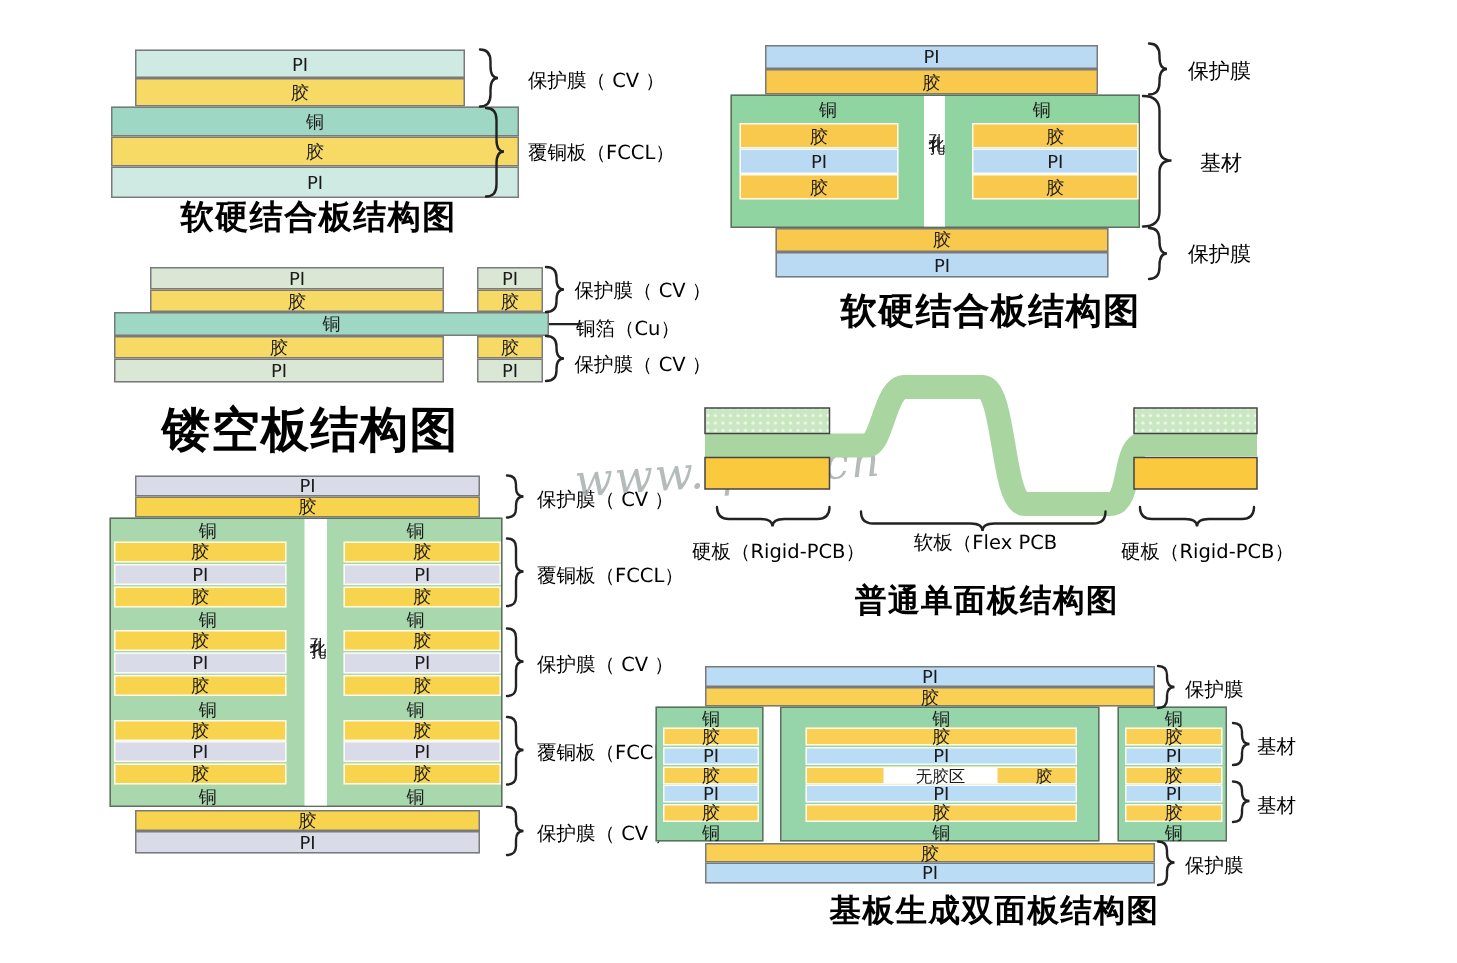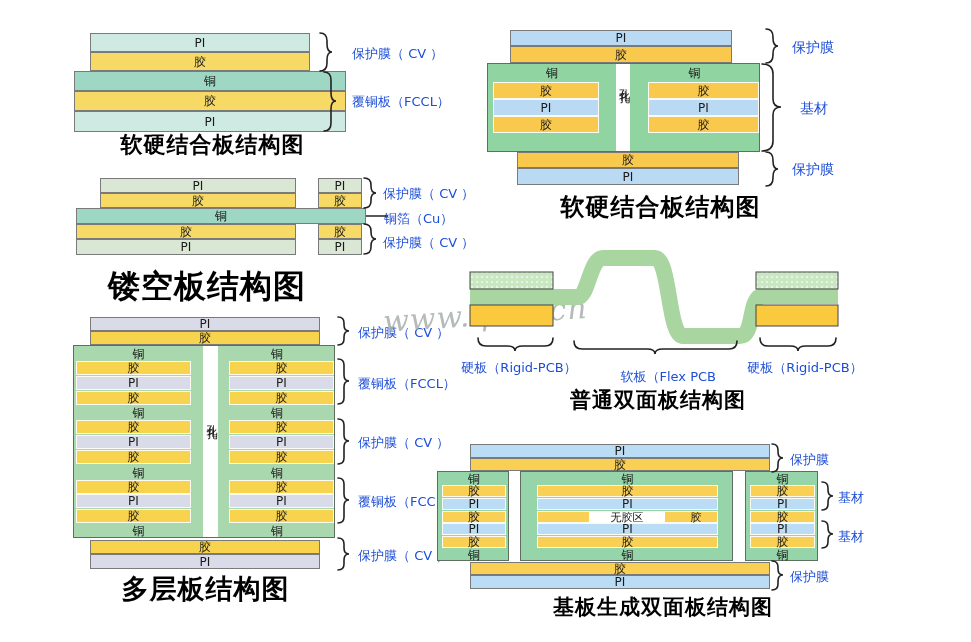--- a/index.html
+++ b/index.html
@@ -8,21 +8,21 @@
   .layer{position:absolute;box-sizing:border-box;border:1px solid #7a7a7a;
          display:flex;align-items:center;justify-content:center;
          font-size:12px;color:#1a1a1a;line-height:1}
   .gblock{position:absolute;box-sizing:border-box;border:1px solid #5f6f5f}
   .strip{position:absolute;box-sizing:border-box;border:1px solid #fbfbf2;
          display:flex;align-items:center;justify-content:center;font-size:12px;color:#1a1a1a;line-height:1}
   .cutext{position:absolute;display:flex;align-items:center;justify-content:center;
           font-size:12px;color:#1a1a1a;line-height:1}
   .hole{position:absolute;background:#ffffff;display:flex;justify-content:center;align-items:flex-start}
   .vtext{writing-mode:vertical-rl;text-orientation:upright;font-size:11px;color:#1a1a1a;letter-spacing:2px}
-  .blabel{position:absolute;font-size:13px;color:#1d4ed8;white-space:nowrap}
+  .blabel{position:absolute;font-size:13px;color:#000000;white-space:nowrap}
   .blabel.big{font-size:14px}
   .title{position:absolute;font-weight:900;color:#000;text-align:center;white-space:nowrap;letter-spacing:1px}
   .stip{background-image:radial-gradient(rgba(255,255,255,.55) 1px,rgba(0,0,0,0) 1px);background-size:4px 4px}
   .wm{position:absolute;font-family:"DejaVu Serif","Liberation Serif",serif;font-style:italic;
       color:#a9aeae;opacity:.85;transform:rotate(-4deg);font-size:30px;letter-spacing:1px}
   .pi-cyan{background:#cfeae3}
   .pi-gg{background:#dbe7d5}
   .pi-blue{background:#b9daf2}
   .pi-blue2{background:#badcf4}
   .pi-lav{background:#d9dbe9}
@@ -78,23 +78,23 @@
   <div class="layer pi-gg stip" style="left:318px;top:178px;width:44px;height:15px">PI</div>
   <div class="layer adh-a" style="left:318px;top:193px;width:44px;height:15px">胶</div>
   <div class="layer adh-a" style="left:318px;top:224px;width:44px;height:15px">胶</div>
   <div class="layer pi-gg stip" style="left:318px;top:239px;width:44px;height:16px">PI</div>
   <div class="blabel" style="left:383px;top:185px">保护膜（ CV ）</div>
   <div class="blabel" style="left:384px;top:210px">铜箔（Cu）</div>
   <div class="blabel" style="left:383px;top:234px">保护膜（ CV ）</div>
   <div class="title" style="left:108px;top:265px;width:180px;font-size:32px">镂空板结构图</div>
 
   <div class="blabel" style="left:455px;top:359px;width:128px;text-align:center">硬板（Rigid-PCB）</div>
-  <div class="blabel" style="left:598px;top:368px;width:118px;text-align:right">软板（Flex PCB</div>
+  <div class="blabel" style="left:598px;top:353px;width:118px;text-align:center">软板（Flex PCB</div>
   <div class="blabel" style="left:737px;top:359px;width:136px;text-align:center">硬板（Rigid-PCB）</div>
-  <div class="title" style="left:570px;top:386px;width:175px;font-size:21px">普通双面板结构图</div>
+  <div class="title" style="left:570px;top:386px;width:175px;font-size:21px">普通单面板结构图</div>
 
   <div class="layer pi-lav stip" style="left:90px;top:317px;width:230px;height:14px">PI</div>
   <div class="layer adh-b" style="left:90px;top:331px;width:230px;height:14px">胶</div>
   <div class="gblock" style="left:73px;top:345px;width:262px;height:193px;background:#a9d8ae">
     <div class="cutext" style="left:0;top:0;width:129px;height:15px">铜</div>
     <div class="cutext" style="left:144px;top:0;width:118px;height:15px">铜</div>
     <div class="strip adh-b" style="left:2px;top:15px;width:115px;height:14px">胶</div>
     <div class="strip pi-lav stip" style="left:2px;top:30px;width:115px;height:14px">PI</div>
     <div class="strip adh-b" style="left:2px;top:45px;width:115px;height:14px">胶</div>
     <div class="cutext" style="left:0;top:59px;width:129px;height:15px">铜</div>
@@ -122,21 +122,20 @@
       <div class="vtext" style="margin-top:70px">孔化孔</div>
     </div>
   </div>
   <div class="layer adh-b" style="left:90px;top:540px;width:230px;height:14px">胶</div>
   <div class="layer pi-lav stip" style="left:90px;top:554px;width:230px;height:15px">PI</div>
   <div class="blabel" style="left:358px;top:324px">保护膜（ CV ）</div>
   <div class="blabel" style="left:358px;top:375px">覆铜板（FCCL）</div>
   <div class="blabel" style="left:358px;top:434px">保护膜（ CV ）</div>
   <div class="blabel" style="left:358px;top:493px">覆铜板（FCCL）</div>
   <div class="blabel" style="left:358px;top:547px">保护膜（ CV ）</div>
-  <div class="title" style="left:108px;top:571px;width:195px;font-size:27px">多层板结构图</div>
 
   <div class="layer pi-blue2" style="left:470px;top:444px;width:300px;height:14px">PI</div>
   <div class="layer adh-d" style="left:470px;top:458px;width:300px;height:13px">胶</div>
   <div class="gblock" style="left:437px;top:471px;width:72px;height:90px;background:#95d5a9">
     <div class="cutext" style="left:0;top:0;width:72px;height:13px">铜</div>
     <div class="strip adh-d" style="left:4px;top:13px;width:64px;height:12px">胶</div>
     <div class="strip pi-blue2" style="left:4px;top:26px;width:64px;height:12px">PI</div>
     <div class="strip adh-d" style="left:4px;top:39px;width:64px;height:12px">胶</div>
     <div class="strip pi-blue2" style="left:4px;top:51px;width:64px;height:12px">PI</div>
     <div class="strip adh-d" style="left:4px;top:64px;width:64px;height:12px">胶</div>

